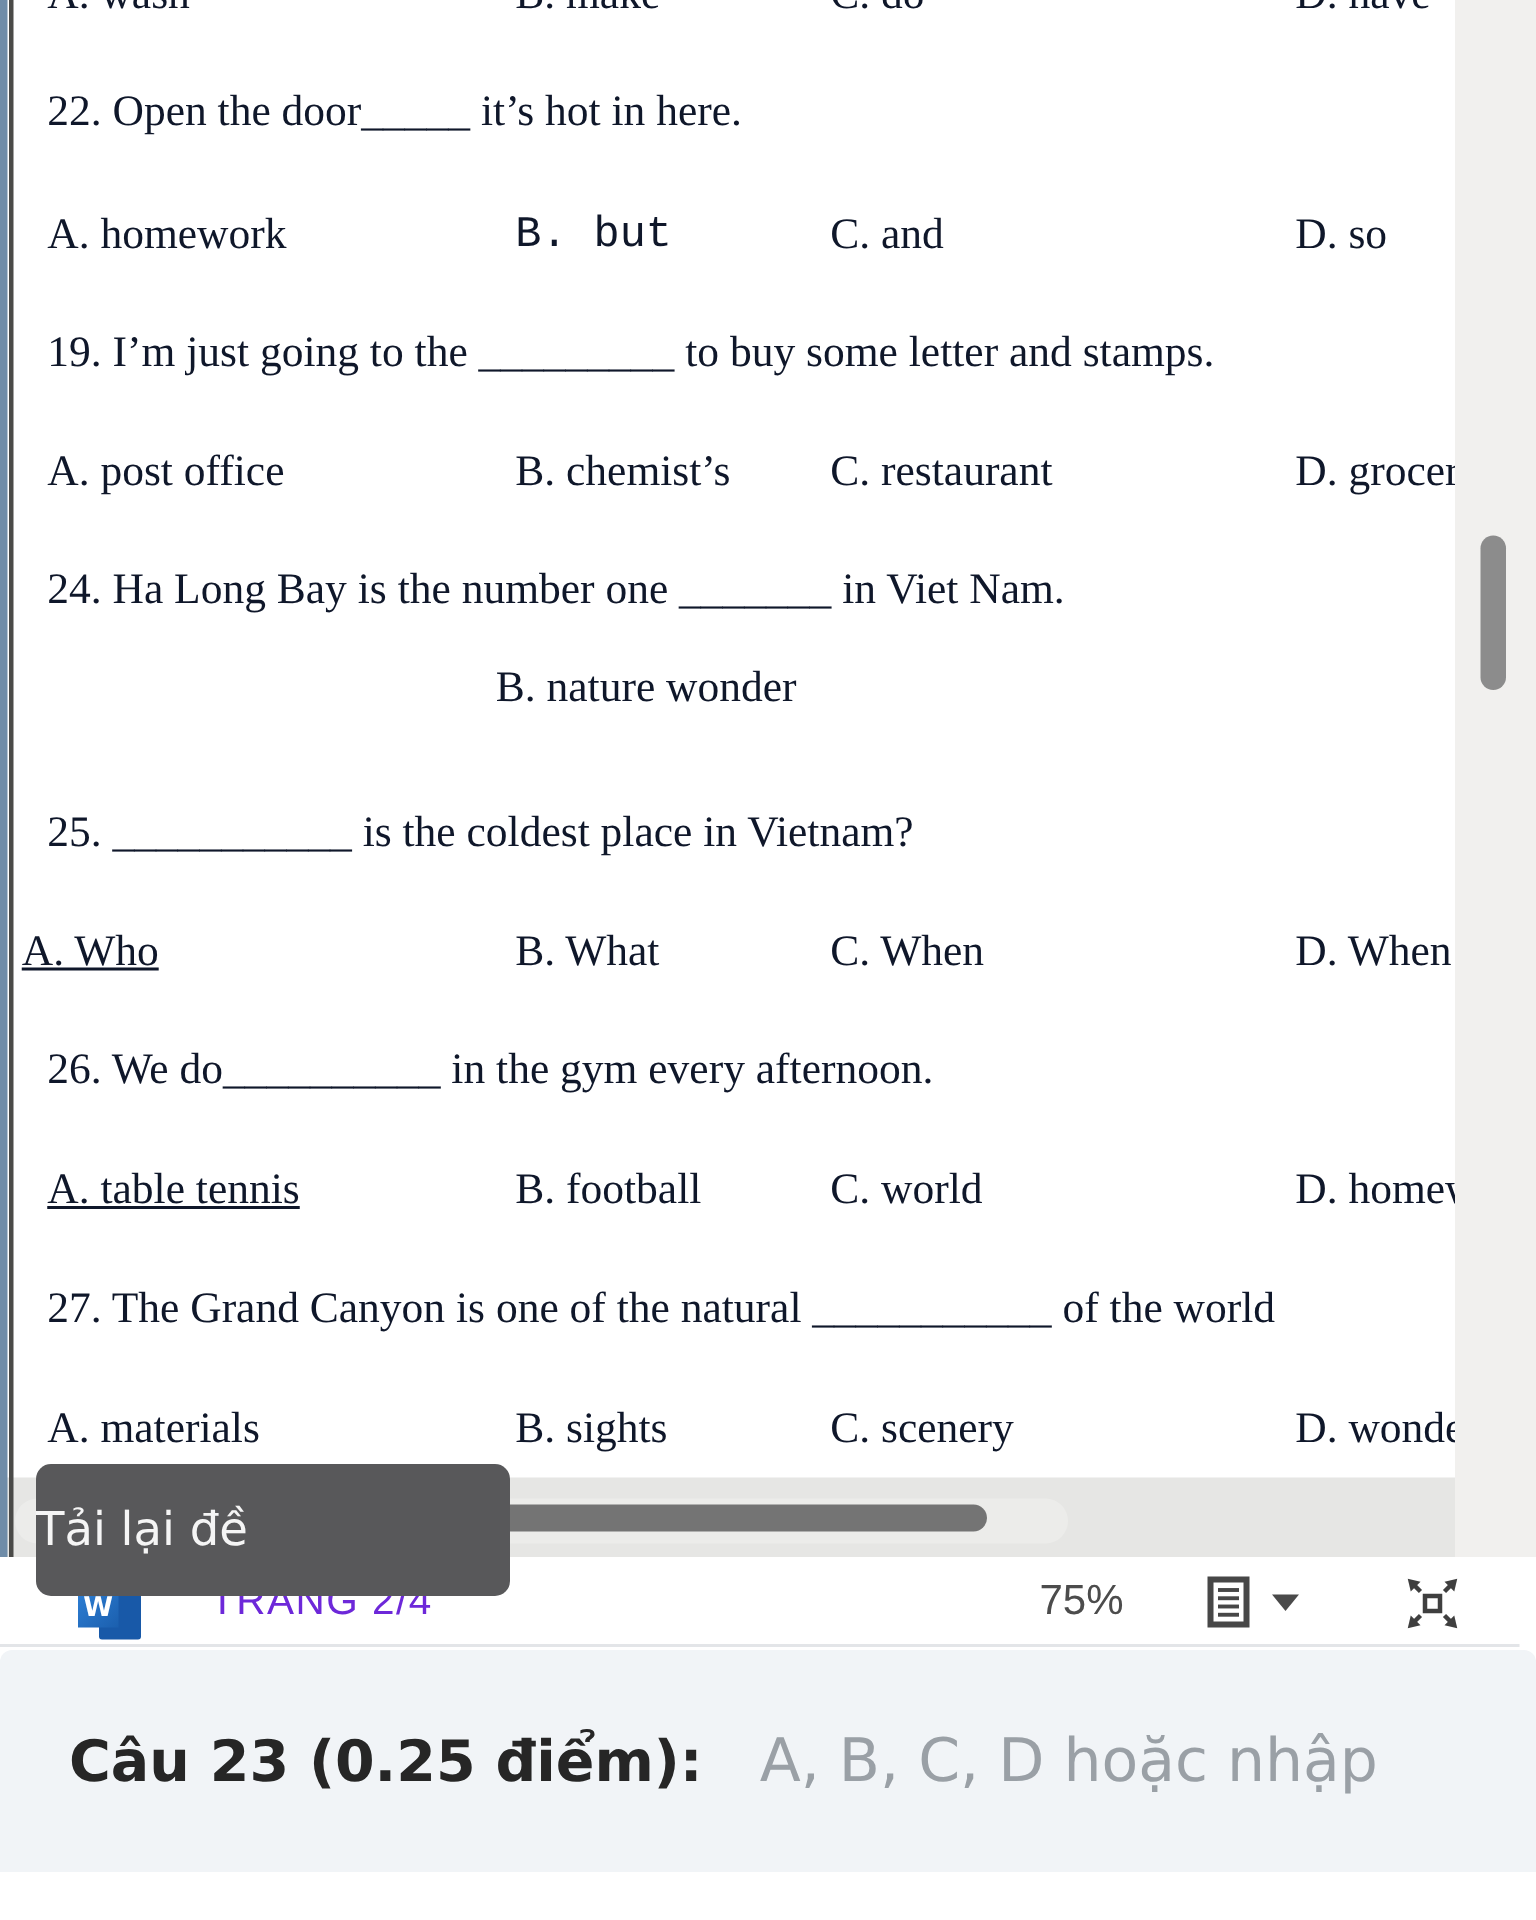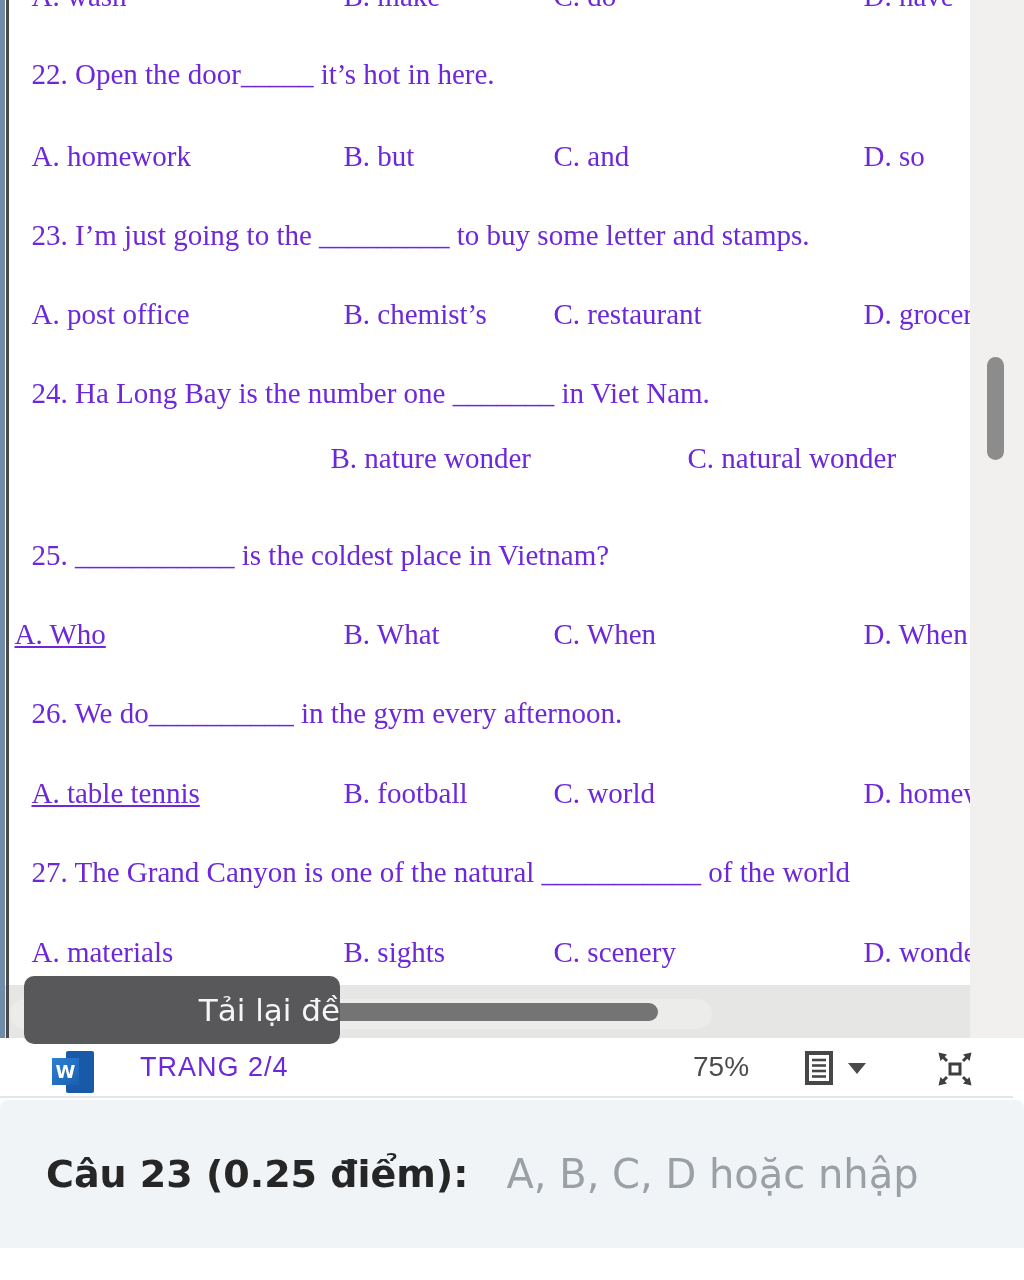--- a/index.html
+++ b/index.html
@@ -5,37 +5,37 @@
   html,body{margin:0;padding:0;background:#ffffff;}
   .stage{position:relative;width:1024px;height:1280px;overflow:hidden;
          font-family:"Liberation Sans",sans-serif;background:#ffffff;}
 
   
   .edge-blue{position:absolute;left:0;top:0;width:4.5px;height:1097px;background:#6f8ca8;z-index:6;}
   .edge-dark{position:absolute;left:6px;top:0;width:2.5px;height:1097px;background:#4a4a48;z-index:6;}
 
   
   .doc{position:absolute;left:8.5px;top:0;width:961.5px;height:985px;background:#ffffff;
-       overflow:hidden;font-family:"Liberation Serif",serif;font-size:29px;color:#6d28d9;z-index:2;}
+       overflow:hidden;font-family:"Liberation Serif",serif;font-size:29px;color:#0f172a;z-index:2;}
   .doc-row{position:absolute;left:0;width:100%;height:42px;white-space:nowrap;}
   .question-row{padding-left:23px;box-sizing:border-box;}
   .option{position:absolute;top:0;white-space:nowrap;}
 
   
   .v-track{position:absolute;left:970px;top:0;width:54px;height:1038px;background:#f1f0ee;z-index:3;}
   .v-thumb{position:absolute;left:17px;top:357px;width:17px;height:103px;background:#8c8c8c;border-radius:9px;}
 
   
   .h-strip{position:absolute;left:0;top:985px;width:970px;height:53px;background:#e6e6e4;z-index:3;}
   .h-track{position:absolute;left:10px;top:14px;width:702px;height:30px;background:#ececea;border-radius:15px;}
   .h-thumb{position:absolute;left:150px;top:18px;width:508px;height:18px;background:#747474;border-radius:9px;}
 
   
-  .tooltip{position:absolute;left:24px;top:976px;width:316px;height:68px;background:#58585a;
-           border-radius:10px;z-index:30;display:flex;align-items:center;justify-content:flex-end;}
+  .tooltip{position:absolute;left:24px;top:976px;width:316px;height:88px;background:#58585a;
+           border-radius:10px;z-index:30;display:flex;align-items:center;justify-content:flex-start;}
   .tooltip span{color:#f5f5f5;font-size:31px;font-family:"DejaVu Sans",sans-serif;}
 
   
   .toolbar{position:absolute;left:0;top:1038px;width:1013px;height:60px;background:#ffffff;
            border-bottom:2px solid #e3e5e8;box-sizing:border-box;z-index:10;}
   .word-icon{position:absolute;left:52px;top:13px;width:42px;height:42px;}
   .word-page{position:absolute;left:14px;top:0;width:28px;height:42px;background:#1859a8;border-radius:2px;}
   .word-front{position:absolute;left:0;top:7px;width:27px;height:27px;
               background:linear-gradient(135deg,#2e80d6,#1b5fae);
               display:flex;align-items:center;justify-content:center;
@@ -68,35 +68,34 @@
     <div>
         <div class="doc-row" style="top: -20px;">
           <span class="option" style="left: 23px;">A. wash</span>
           <span class="option" style="left: 335px;">B. make</span>
           <span class="option" style="left: 545px;">C. do</span>
           <span class="option" style="left: 855px;">D. have</span>
         </div>
         <div class="doc-row question-row" style="top: 58px;">22. Open the door_____ it’s hot in here.</div>
         <div class="doc-row" style="top: 140px;">
           <span class="option" style="left: 23px;">A. homework</span>
-          <span class="option" style="left: 335px;">B. but</span>
+          <span class="option" style="left: 335px; font-family: Liberation Mono, monospace;">B. but</span>
           <span class="option" style="left: 545px;">C. and</span>
           <span class="option" style="left: 855px;">D. so</span>
         </div>
-        <div class="doc-row question-row" style="top: 219px;">23. I’m just going to the _________ to buy some letter and stamps.</div>
+        <div class="doc-row question-row" style="top: 219px;">19. I’m just going to the _________ to buy some letter and stamps.</div>
         <div class="doc-row" style="top: 298px;">
           <span class="option" style="left: 23px;">A. post office</span>
           <span class="option" style="left: 335px;">B. chemist’s</span>
           <span class="option" style="left: 545px;">C. restaurant</span>
           <span class="option" style="left: 855px;">D. grocery</span>
         </div>
         <div class="doc-row question-row" style="top: 377px;">24.  Ha Long Bay is the number one _______ in Viet Nam.</div>
         <div class="doc-row" style="top: 442px;">
           <span class="option" style="left: 322px;">B. nature wonder</span>
-          <span class="option" style="left: 679px;">C. natural wonder</span>
         </div>
         <div class="doc-row question-row" style="top: 539px;">25. ___________ is the coldest place in Vietnam?</div>
         <div class="doc-row" style="top: 618px;">
           <span class="option" style="left: 6px; text-decoration: underline;">A. Who</span>
           <span class="option" style="left: 335px;">B. What</span>
           <span class="option" style="left: 545px;">C. When</span>
           <span class="option" style="left: 855px;">D. When</span>
         </div>
         <div class="doc-row question-row" style="top: 697px;">26. We do__________ in the gym every afternoon.</div>
         <div class="doc-row" style="top: 777px;">

